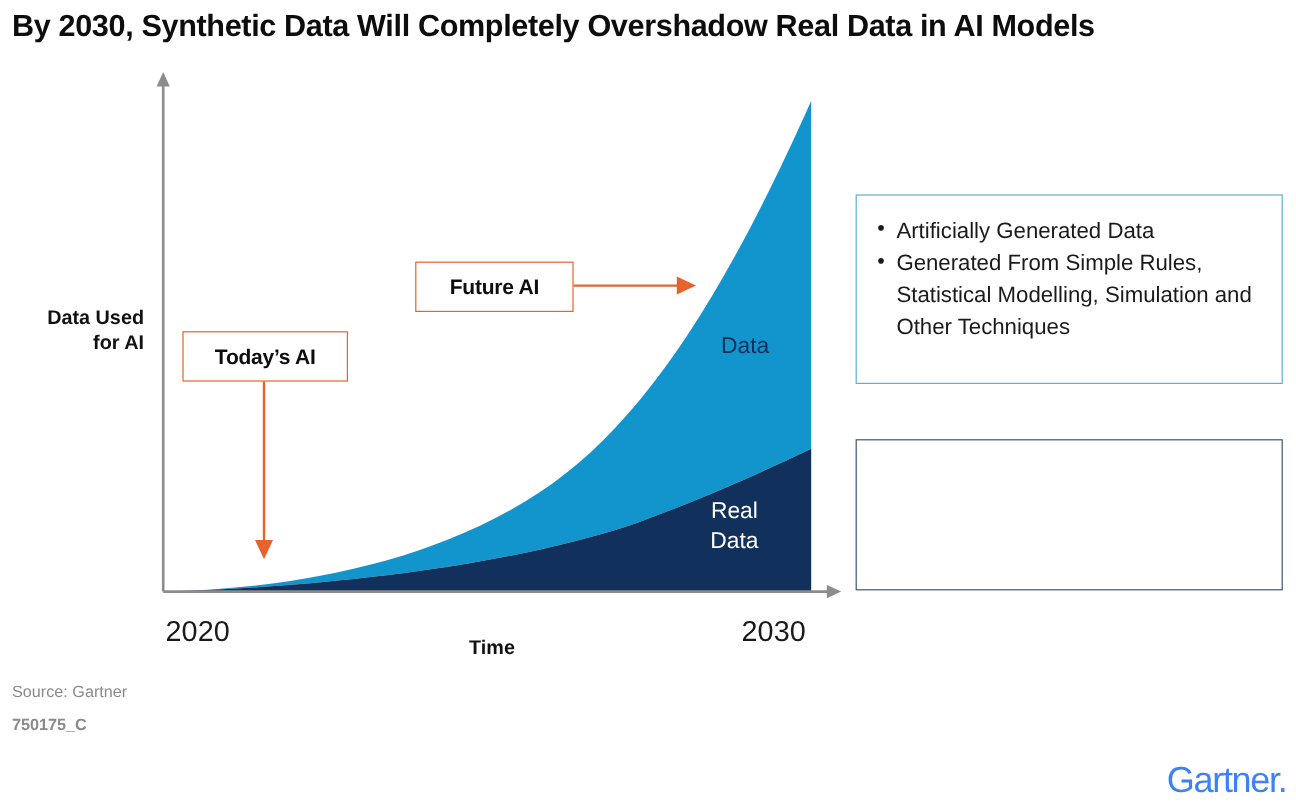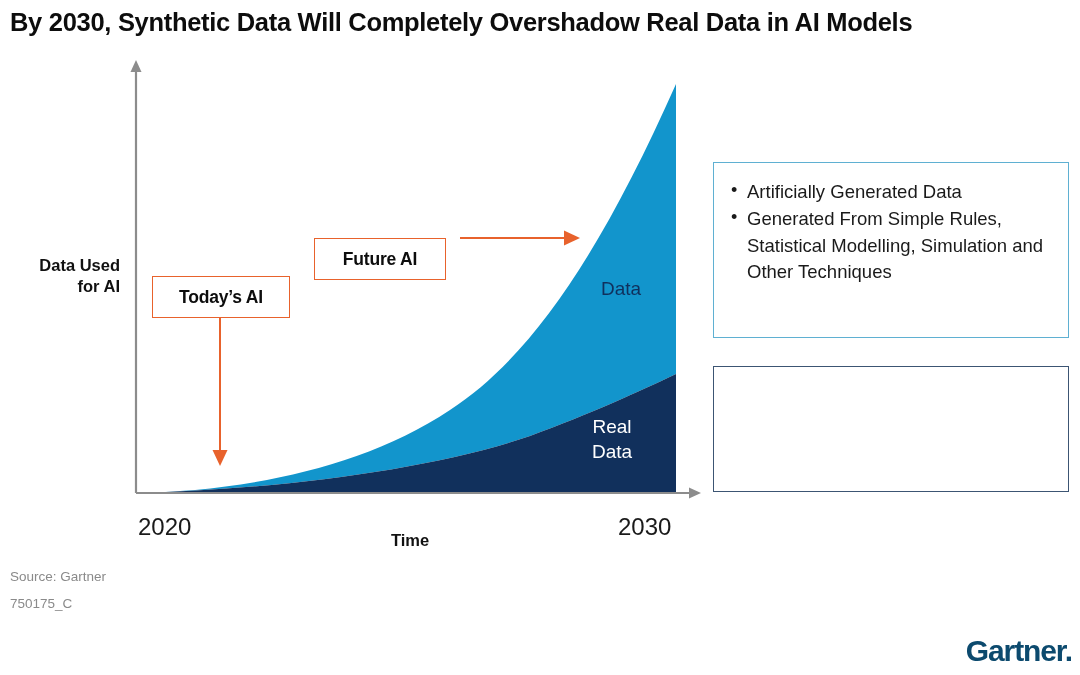--- a/index.html
+++ b/index.html
@@ -105,33 +105,33 @@
     background: #ffffff;
     display: flex;
     align-items: center;
     justify-content: center;
     font-size: 17.5px;
     font-weight: bold;
     color: #0d0d0d;
     letter-spacing: -0.2px;
   }
   .annot-today  { left: 152px; top: 276px; width: 136px; height: 40px; }
-  .annot-future { left: 314px; top: 218px; width: 130px; height: 40px; margin-top: 20px; }
+  .annot-future { left: 346px; top: 218px; width: 130px; height: 40px; }
 
   
   .callout {
     position: absolute;
     background: #ffffff;
     box-sizing: border-box;
   }
   .callout-synthetic {
     left: 713px;
     top: 162px;
     width: 356px;
-    height: 176px;
+    height: 158px;
     border: 1.6px solid #5fb0d2;
     padding: 16px 14px 10px 16px;
   }
   .callout-real {
     left: 713px;
     top: 366px;
     width: 356px;
     height: 126px;
     border: 1.6px solid #3c5573;
     padding: 16px 14px 10px 16px;
@@ -159,30 +159,30 @@
   }
 
   
   .footer-line {
     position: absolute;
     left: 10px;
     font-size: 13.5px;
     color: #8a8a8a;
   }
   .footer-source { top: 569px; }
-  .footer-code   { top: 596px; }
+  .footer-code   { top: 596px; font-weight: bold; }
 
   
   .logo {
     position: absolute;
     right: 8px;
     top: 634px;
     font-size: 30px;
-    font-weight: bold;
-    color: #0c4a6e;
+    font-weight: normal;
+    color: #3b82f6;
     letter-spacing: -1.1px;
     font-family: "Liberation Sans", sans-serif;
   }
   .logo .dot { font-size: 30px; }
 </style>
 </head>
 <body>
 
 <div class="title">By 2030, Synthetic Data Will Completely Overshadow Real Data in AI Models</div>
 

